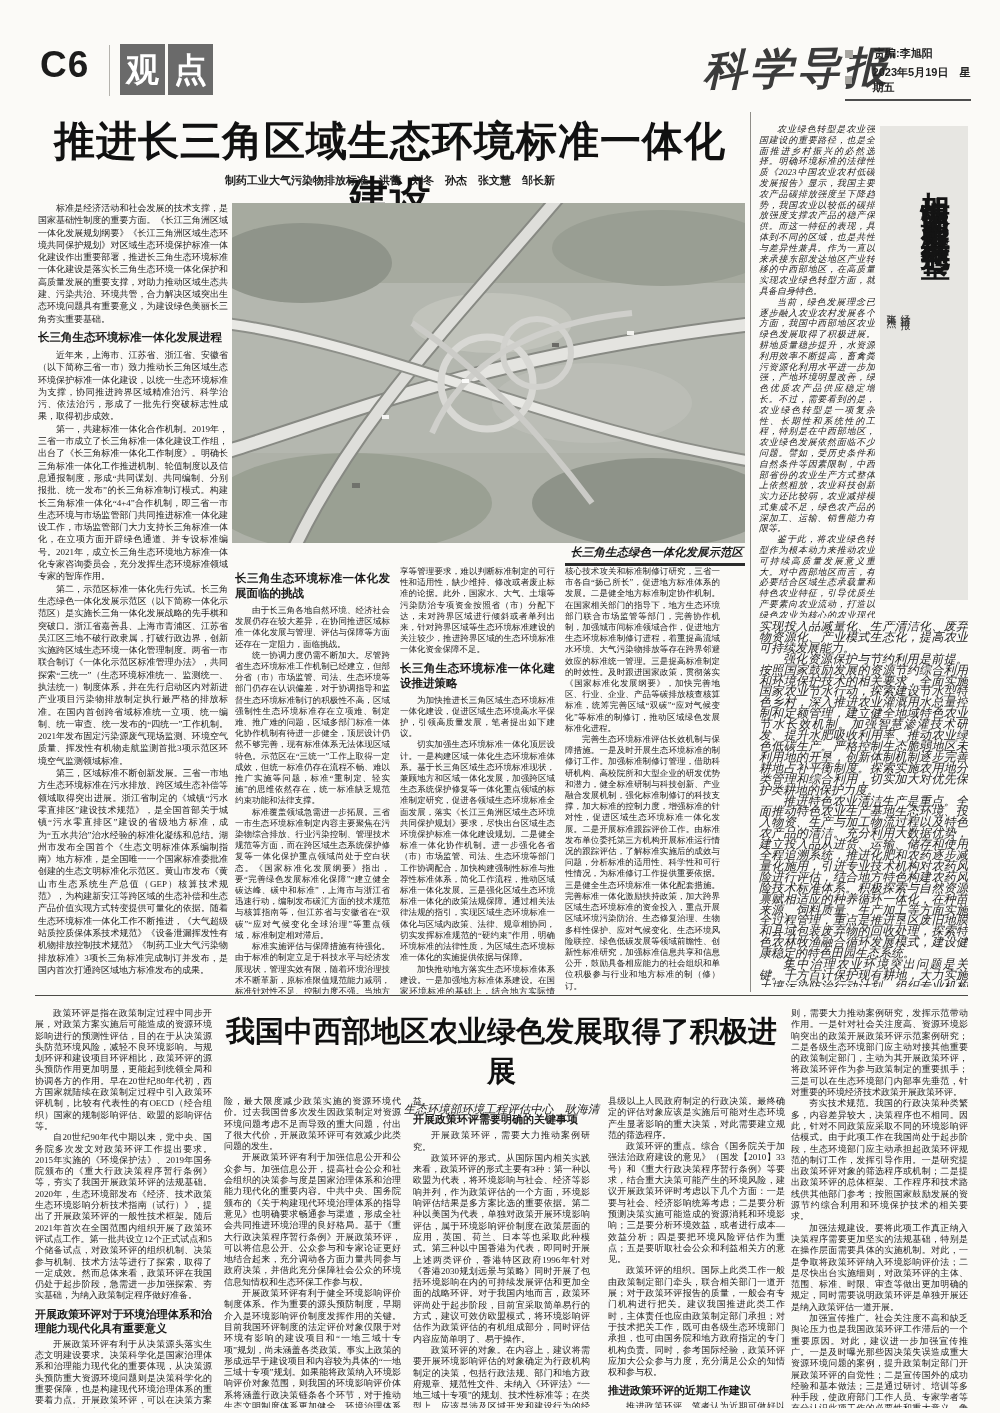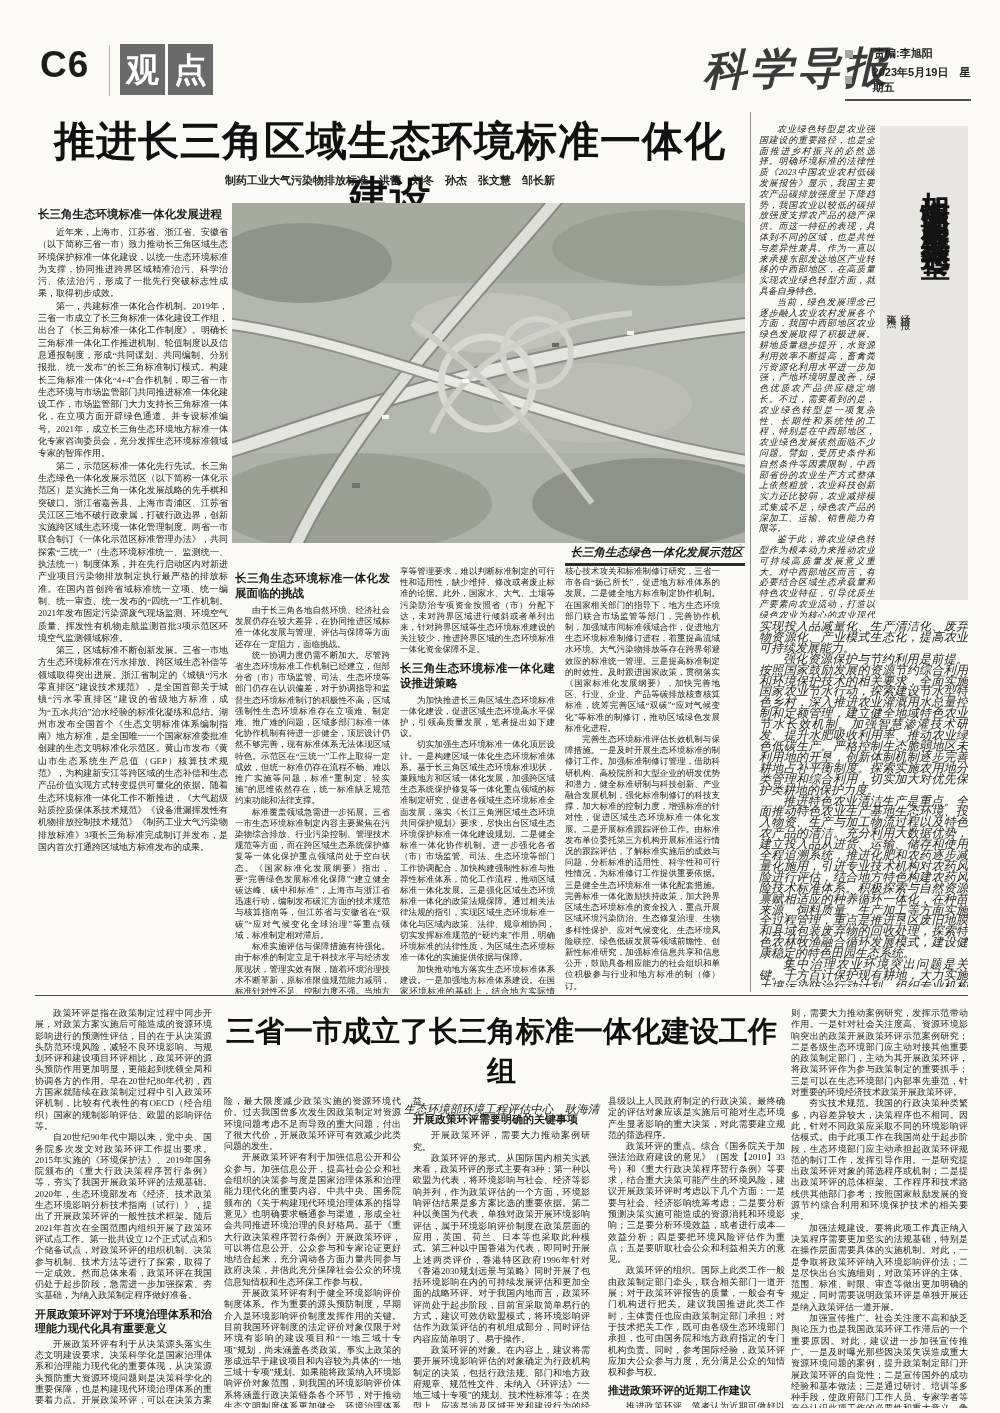--- a/index.html
+++ b/index.html
@@ -108,20 +108,21 @@
       <rect x="320" y="140" width="7" height="4" fill="#6a6a66"></rect>
       <rect x="395" y="128" width="7" height="4" fill="#f2f2ee"></rect>
       <rect x="120" y="280" width="8" height="5" fill="#70726c"></rect>
     </svg>
   </div>
   <div class="abs caption" style="left:430px;top:545px;width:315px;">
     <span class="cap-inner">长三角生态绿色一体化发展示范区</span>
   </div>
 
   <div class="abs col c1" style="left:38px;top:202px;width:190px;height:792px;">
+    <p>标准是经济活动和社会发展的技术支撑，是国家基础性制度的重要方面。《长江三角洲区域一体化发展规划纲要》《长江三角洲区域生态环境共同保护规划》对区域生态环境保护标准一体化建设作出重要部署，推进长三角生态环境标准一体化建设是落实长三角生态环境一体化保护和高质量发展的重要支撑，对助力推动区域生态共建、污染共治、环境共管，合力解决区域突出生态环境问题具有重要意义，为建设绿色美丽长三角夯实重要基础。</p>
     <h3 class="sub">长三角生态环境标准一体化发展进程</h3>
     <p>近年来，上海市、江苏省、浙江省、安徽省（以下简称三省一市）致力推动长三角区域生态环境保护标准一体化建设，以统一生态环境标准为支撑，协同推进跨界区域精准治污、科学治污、依法治污，形成了一批先行突破标志性成果，取得初步成效。</p>
     <p>第一，共建标准一体化合作机制。2019年，三省一市成立了长三角标准一体化建设工作组，出台了《长三角标准一体化工作制度》。明确长三角标准一体化工作推进机制、轮值制度以及信息通报制度，形成“共同谋划、共同编制、分别报批、统一发布”的长三角标准制订模式。构建长三角标准一体化“4+4”合作机制，即三省一市生态环境与市场监管部门共同推进标准一体化建设工作，市场监管部门大力支持长三角标准一体化，在立项方面开辟绿色通道、并专设标准编号。2021年，成立长三角生态环境地方标准一体化专家咨询委员会，充分发挥生态环境标准领域专家的智库作用。</p>
     <p>第二，示范区标准一体化先行先试。长三角生态绿色一体化发展示范区（以下简称一体化示范区）是实施长三角一体化发展战略的先手棋和突破口。浙江省嘉善县、上海市青浦区、江苏省吴江区三地不破行政隶属，打破行政边界，创新实施跨区域生态环境一体化管理制度。两省一市联合制订《一体化示范区标准管理办法》，共同探索“三统一”（生态环境标准统一、监测统一、执法统一）制度体系，并在先行启动区内对新进产业项目污染物排放制定执行最严格的排放标准。在国内首创跨省域标准统一立项、统一编制、统一审查、统一发布的“四统一”工作机制。2021年发布固定污染源废气现场监测、环境空气质量、挥发性有机物走航监测首批3项示范区环境空气监测领域标准。</p>
     <p>第三，区域标准不断创新发展。三省一市地方生态环境标准在污水排放、跨区域生态补偿等领域取得突出进展。浙江省制定的《城镇“污水零直排区”建设技术规范》，是全国首部关于城镇“污水零直排区”建设的省级地方标准，成为“五水共治”治水经验的标准化凝练和总结。湖州市发布全国首个《生态文明标准体系编制指南》地方标准，是全国唯一一个国家标准委批准创建的生态文明标准化示范区。黄山市发布《黄山市生态系统生产总值（GEP）核算技术规范》，为构建新安江等跨区域的生态补偿和生态产品价值实现方式转变提供可量化的依据。随着生态环境标准一体化工作不断推进，《大气超级站质控质保体系技术规范》《设备泄漏挥发性有机物排放控制技术规范》《制药工业大气污染物排放标准》3项长三角标准完成制订并发布，是国内首次打通跨区域地方标准发布的成果。</p>
   </div>
 
   <div class="abs col cm" style="left:235px;top:566px;width:155px;height:428px;">
     <h3 class="sub">长三角生态环境标准一体化发展面临的挑战</h3>
     <p>由于长三角各地自然环境、经济社会发展仍存在较大差异，在协同推进区域标准一体化发展与管理、评估与保障等方面还存在一定阻力，面临挑战。</p>
@@ -158,21 +159,21 @@
   <div class="abs side-text sf" style="left:759px;top:621px;width:209px;height:366px;">
     <p class="cont">实现投入品减量化、生产清洁化、废弃物资源化、产业模式生态化，提高农业可持续发展能力。</p>
     <p>强化资源保护与节约利用是前提。按照国家鼓励发展的资源节约综合利用和环境保护技术的相关要求，全面实施国家农业节水行动，探索建设节水型特色乡村，深入推进农业灌溉用水总量控制和定额管理，建立健全地域特色农业节水长效机制。加强智慧渗灌技术研发、提升水肥吸收利用率、推动农业绿色低碳生产。严格控制生态脆弱地区未利用地的开垦，创新体制机制逐步完善耕地占补平衡制度。探索实施农用地分类管理和综合利用，切实加大对优先保护类耕地的保护力度。</p>
     <p>推进特色农业清洁生产是重点。全面推动特色农业生产基地生态环境、投入物资、生产与加工物流过程以及特色农产品的清洁。充分利用大数据优势，建立投入品从进货、运输、储存和使用全程追溯系统，推进化肥和农药逐步减量化施用，引进专业技术机构对农药风险进行评估，结合地方特色构建农药风险技术标准体系。积极探索与自然资源禀赋相适应的种养循环一体化，在种苗来源、饲料质量、生产加工等方面实施全过程管理，重点是推进垦区废旧地膜和县域包装废弃物的回收处理，探索特色农林牧渔融合循环发展模式，建设健康稳定的特色田园生态系统。</p>
     <p>集中治理农业环境突出问题是关键。千方百计保护现有耕地，大力实施土壤污染防治行动计划，组织专业机构集中开展土壤污染状况评查、建立农业耕地分级分类数据库，为有序推进分类治理、有效修复和高效使用打下坚实基础。充分利用环保大督察的倒逼机制，加快环境监测和执法逐步向农村延伸，重点监测高污染行业企业的排放，严禁未经达标处理的城镇污水和其他污染物进入农业农村，强化全区域范围内的经常性执法监管，保护好农业生产生态环境。</p>
   </div>
 
   <div class="abs hrule" style="left:35px;top:995px;width:933px;"></div>
 
   <div class="abs" style="left:224px;top:1012px;width:555px;">
-    <div class="headline-bot">三省一市成立了长三角标准一体化建设工作组</div>
+    <div class="headline-bot">我国中西部地区农业绿色发展取得了积极进展</div>
     <div class="byline-bot" style="margin-top:10px;">生态环境部环境工程评估中心　耿海清</div>
   </div>
 
   <div class="abs col cb" style="left:35px;top:1008px;width:177px;height:400px;">
     <p>政策环评是指在政策制定过程中同步开展，对政策方案实施后可能造成的资源环境影响进行的预测性评估，目的在于从决策源头防范环境风险，减轻不良环境影响。与规划环评和建设项目环评相比，政策环评的源头预防作用更加明显，更能起到统领全局和协调各方的作用。早在20世纪80年代初，西方国家就陆续在政策制定过程中引入政策环评机制，比较有代表性的有OECD（经合组织）国家的规制影响评估、欧盟的影响评估等。</p>
     <p>自20世纪90年代中期以来，党中央、国务院多次发文对政策环评工作提出要求。2015年实施的《环境保护法》、2019年国务院颁布的《重大行政决策程序暂行条例》等，夯实了我国开展政策环评的法规基础。2020年，生态环境部发布《经济、技术政策生态环境影响分析技术指南（试行）》，提出了开展政策环评的一般性技术框架。随后2021年首次在全国范围内组织开展了政策环评试点工作。第一批共设立12个正式试点和5个储备试点，对政策环评的组织机制、决策参与机制、技术方法等进行了探索，取得了一定成效。然而总体来看，政策环评在我国仍处于起步阶段，急需进一步加强探索、夯实基础，为纳入政策制定程序做好准备。</p>
     <h3 class="sub">开展政策环评对于环境治理体系和治理能力现代化具有重要意义</h3>
     <p>开展政策环评有利于从决策源头落实生态文明建设要求。决策科学化是国家治理体系和治理能力现代化的重要体现，从决策源头预防重大资源环境问题则是决策科学化的重要保障，也是构建现代环境治理体系的重要着力点。开展政策环评，可以在决策方案形成伊始就纳入生态文明建设要求，有效预防环境风</p>
   </div>
 

